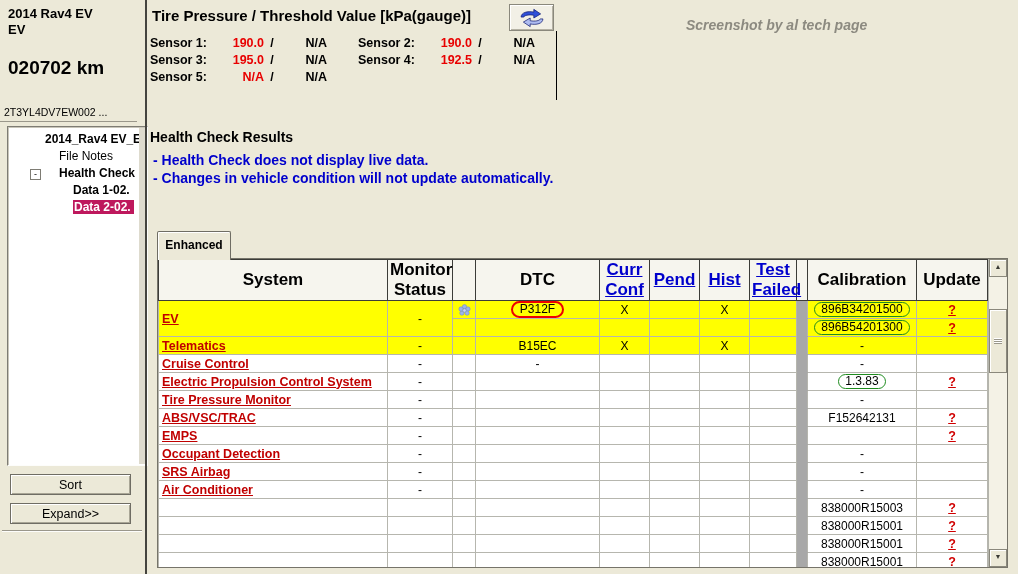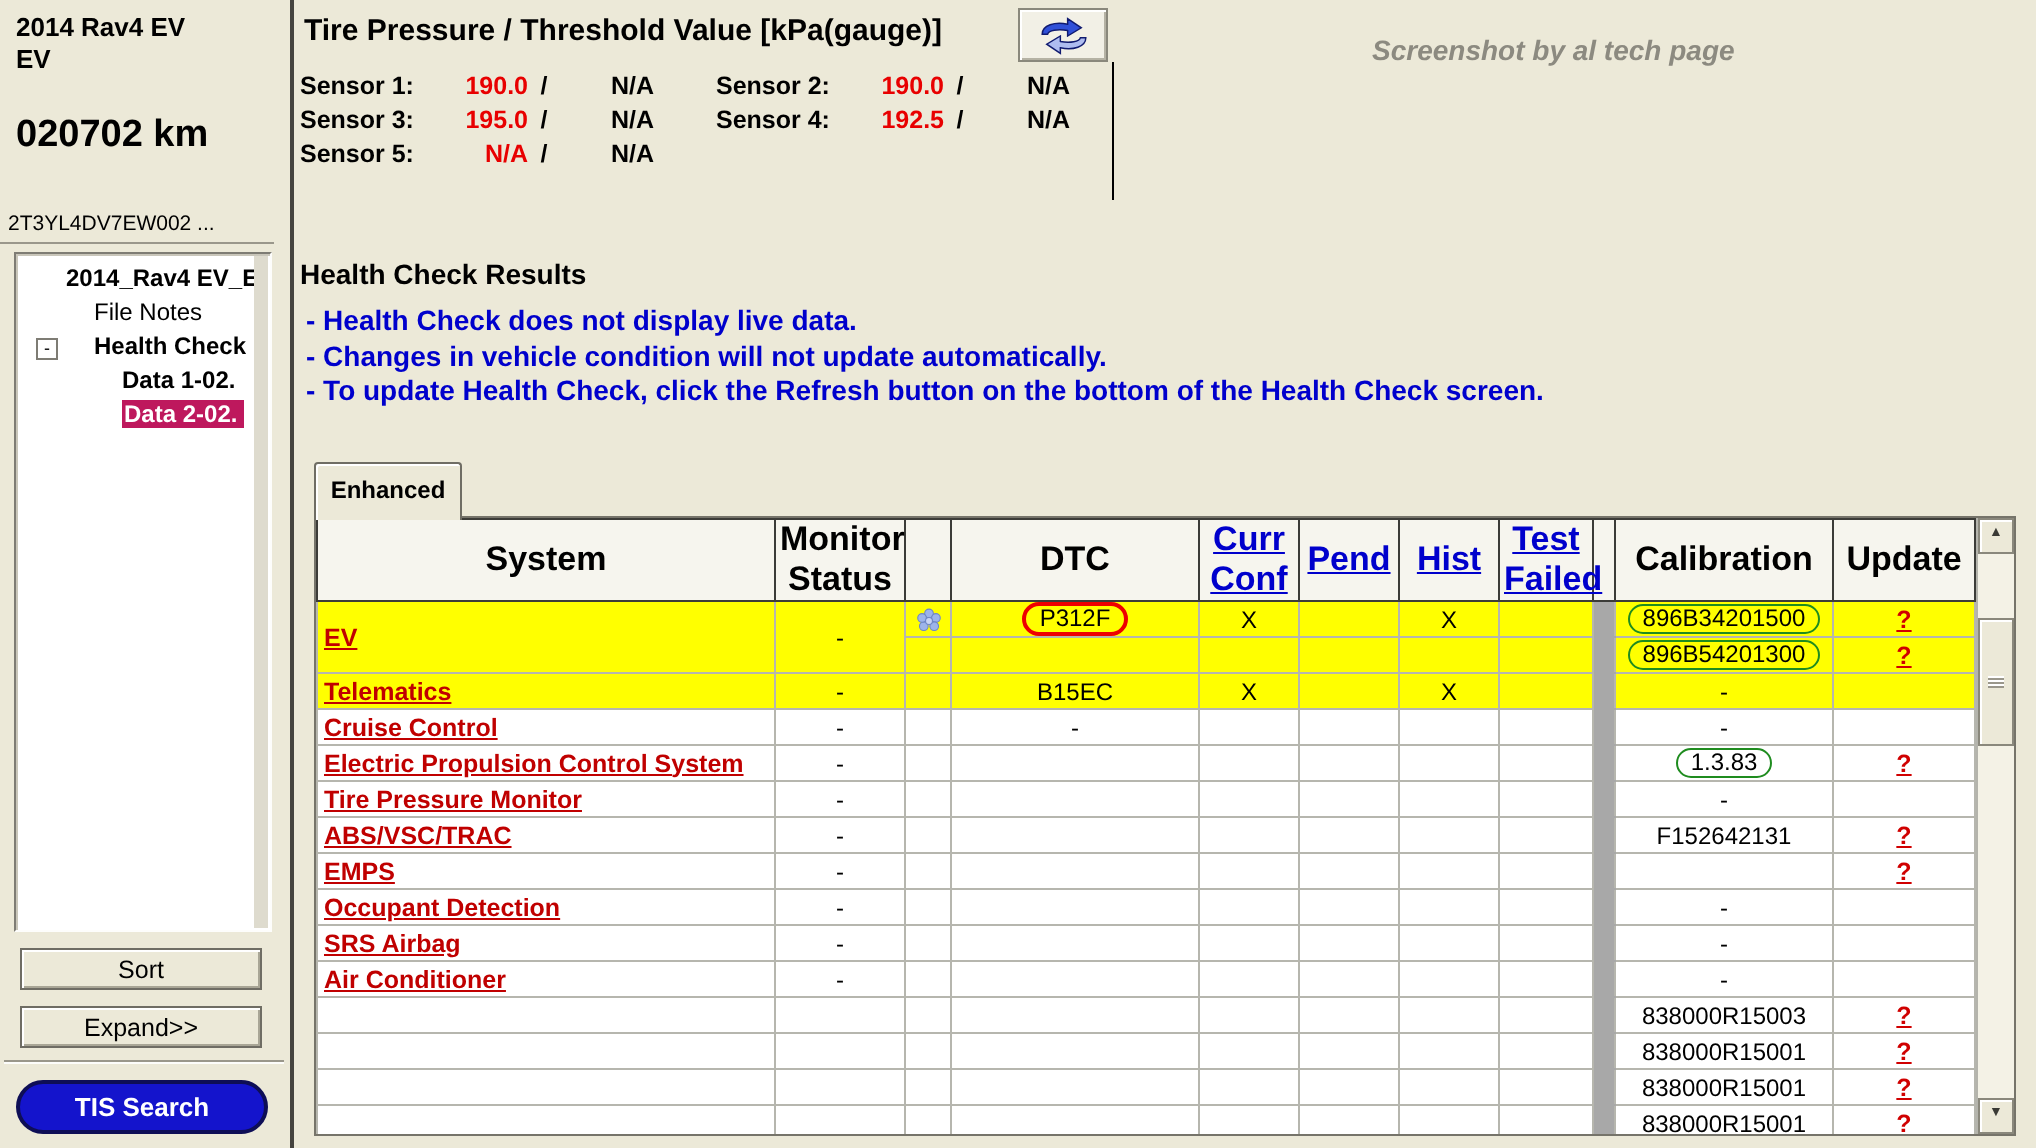--- a/index.html
+++ b/index.html
@@ -8,21 +8,21 @@
 
   
   .sidebar{position:absolute;left:0;top:0;width:145px;height:454px;}
   .veh-title{position:absolute;left:8px;top:6px;font-size:13px;font-weight:bold;}
   .veh-sub{position:absolute;left:8px;top:22px;font-size:13px;font-weight:bold;}
   .odo{position:absolute;left:8px;top:57px;font-size:19px;font-weight:bold;}
   .vin{position:absolute;left:4px;top:106px;font-size:10.5px;}
   .vin-rule{position:absolute;left:0;top:121px;width:137px;height:1px;background:#9a978b;}
   .tree{position:absolute;left:7px;top:126px;width:127px;height:338px;background:#fff;
     border:1px solid;border-color:#7e7c74 #fdfdfb #fdfdfb #7e7c74;
-    box-shadow:inset 1px 1px 0 #c9c6ba;overflow:hidden;font-size:12px;}
+    box-shadow:inset 1px 1px 0 #c9c6ba;overflow:hidden;font-size:12px;padding-left:12px;}
   .tree-sb{position:absolute;right:1px;top:1px;width:7px;height:336px;background:#dedbce;}
   .ti{line-height:17px;white-space:nowrap;overflow:hidden;}
   .t0{font-weight:bold;padding-left:25px;margin-top:4px;}
   .t1{padding-left:39px;}
   .t2{font-weight:bold;padding-left:39px;position:relative;}
   .expander{position:absolute;left:10px;top:4px;width:9px;height:9px;border:1px solid #7e7c74;
     background:#fff;font-size:9px;line-height:8px;text-align:center;font-weight:normal;}
   .t3{font-weight:bold;padding-left:53px;}
   .sel{background:#be185d;color:#fff;padding:0 3px 0 1px;}
   .btn{position:absolute;left:10px;width:121px;height:21px;background:#ece9d8;
@@ -118,21 +118,20 @@
       <div class="ti t3">Data 1-02.</div>
       <div class="ti t3">
         <span class="sel">Data 2-02.</span>
       </div>
       <div class="tree-sb"></div>
     </div>
 
     <button class="btn sort">Sort</button>
     <button class="btn expand">Expand&gt;&gt;</button>
     <div class="sb-divider"></div>
-    <button class="tis">TIS Search</button>
   </aside>
   <div class="vsep"></div>
 
   <main class="main">
 
     <div class="tp-title">Tire Pressure / Threshold Value [kPa(gauge)]</div>
 
     <button class="refresh">
       <svg viewBox="0 0 34 22" xmlns="http://www.w3.org/2000/svg">
         <path d="M5 10 C5 5 12 3 19 4.5 L19 1.5 L26.5 6.5 L19 11 L19 8 C13.5 7 8.5 8 8 10 Z" fill="#3050d8" stroke="#101a70" stroke-width="0.8"></path>
@@ -171,21 +170,20 @@
         <span class="ssep">/</span>
         <span class="sna">N/A</span>
       </div>
     </div>
     <div class="sens-sep"></div>
 
     <div class="hc-head">Health Check Results</div>
     <div class="hc-notes">
       <div>- Health Check does not display live data.</div>
       <div>- Changes in vehicle condition will not update automatically.</div>
-      <div>- To update Health Check, click the Refresh button on the bottom of the Health Check screen.</div>
     </div>
 
     <div class="tab">Enhanced</div>
 
     <div class="grid-wrap">
       <table>
         <colgroup>
           <col style="width:229px">
             <col style="width:65px">
             <col style="width:23px">

